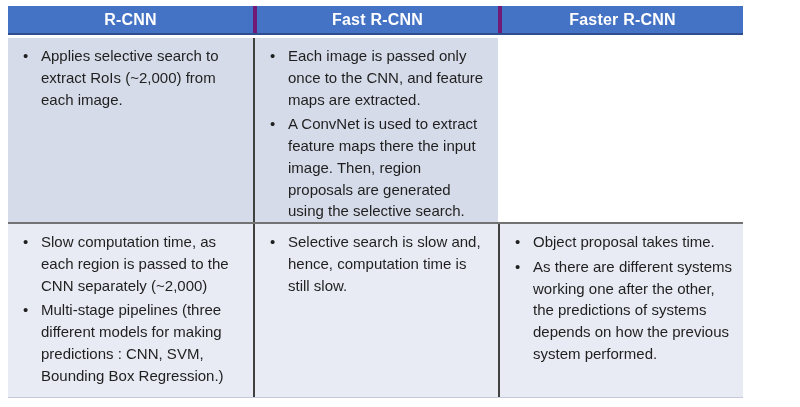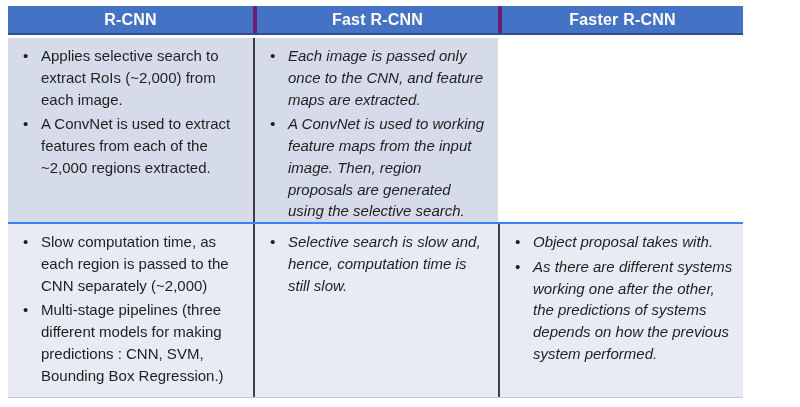--- a/index.html
+++ b/index.html
@@ -32,24 +32,24 @@
     font-weight: bold;
     font-size: 16px;
     text-align: center;
     height: 27px;
     line-height: 27px;
     letter-spacing: 0.2px;
   }
   .hcell + .hcell { border-left: 4px solid #701a75; }
   
   .row1 .bcell { background: #d5dbe8; height: 184px; }
-  .row2 { border-top: 2px solid #3b82f6; border-bottom: 1px solid #c5cada; }
+  .row2 { border-top: 2px solid #737373; border-bottom: 1px solid #c5cada; }
   .row2 .bcell { background: #e9ebf4; height: 173px; }
   .bcell { overflow: hidden; }
-  .bcell + .bcell { border-left: 2px solid #404040; font-style: italic; }
+  .bcell + .bcell { border-left: 2px solid #404040; }
   ul.bullets {
     margin: 7px 0 0 0;
     padding: 0 8px 0 12px;
     list-style: none;
   }
   ul.bullets li {
     position: relative;
     padding-left: 21px;
     margin-bottom: 3px;
     font-size: 15px;
@@ -72,44 +72,43 @@
   <div class="grid header-row">
     <div class="hcell">R-CNN</div>
     <div class="hcell">Fast R-CNN</div>
     <div class="hcell">Faster R-CNN</div>
   </div>
 
   <div class="grid row1">
     <div class="bcell">
       <ul class="bullets">
         <li>Applies selective search to extract RoIs (~2,000) from each image.</li>
-        <li>A ConvNet is used to extract features from each of the ~2,000 regions extracted.</li>
       </ul>
     </div>
     <div class="bcell">
       <ul class="bullets">
         <li>Each image is passed only once to the CNN, and feature maps are extracted.</li>
-        <li>A ConvNet is used to working feature maps from the input image. Then, region proposals are generated using the selective search.</li>
+        <li>A ConvNet is used to extract feature maps there the input image. Then, region proposals are generated using the selective search.</li>
       </ul>
     </div>
   </div>
 
   <div class="grid row2">
     <div class="bcell">
       <ul class="bullets">
         <li>Slow computation time, as each region is passed to the CNN separately (~2,000)</li>
         <li>Multi-stage pipelines (three different models for making predictions : CNN, SVM, Bounding Box Regression.)</li>
       </ul>
     </div>
     <div class="bcell">
       <ul class="bullets">
         <li>Selective search is slow and, hence, computation time is still slow.</li>
       </ul>
     </div>
     <div class="bcell">
       <ul class="bullets">
-        <li>Object proposal takes with.</li>
+        <li>Object proposal takes time.</li>
         <li>As there are different systems working one after the other, the predictions of systems depends on how the previous system performed.</li>
       </ul>
     </div>
   </div>
 
 </div>
 
 </body></html>

